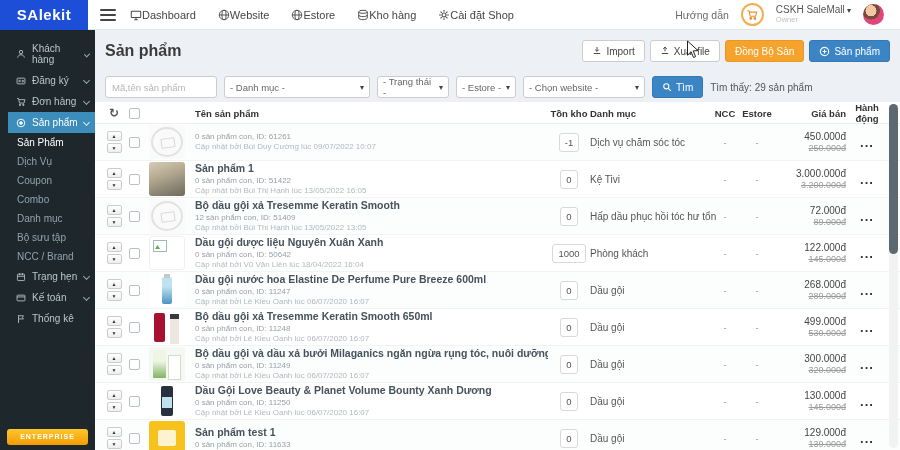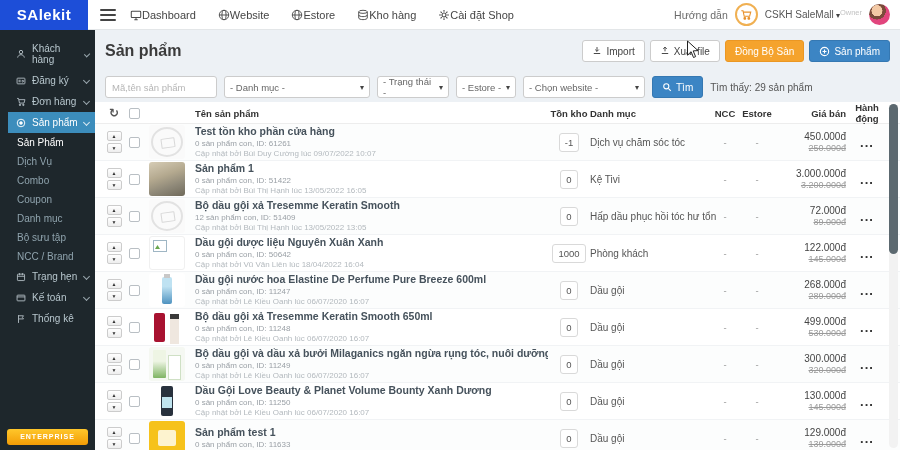--- a/index.html
+++ b/index.html
@@ -10,25 +10,25 @@
   
   .topbar { position:absolute; top:0; left:0; right:0; height:30px; background:#fff;
             border-bottom:1px solid #e3e6e8; z-index:30; display:flex; align-items:center; }
   .logo { width:88px; height:30px; background:#1d4ed8; color:#fff; font-size:15px; font-weight:bold;
           display:flex; align-items:center; justify-content:center; letter-spacing:.5px; cursor:pointer; }
   .burger { margin-left:12px; width:16px; cursor:pointer; }
   .burger span { display:block; height:2px; background:#444; margin:3px 0; border-radius:1px; }
   .topnav { display:flex; align-items:center; margin-left:14px; gap:22px; }
   .topnav .titem { display:flex; align-items:center; gap:0; font-size:11px; color:#454545; cursor:pointer; }
   .ic { color:#4a4a4a; display:inline-flex; }
-  .top-right { margin-left:auto; display:flex; align-items:center; gap:7px; padding-right:10px; }
+  .top-right { margin-left:auto; display:flex; align-items:center; gap:12px; padding-right:16px; }
   .help { font-size:10.5px; color:#6b6b6b; cursor:pointer; }
   .cart-badge { width:23px; height:23px; border:2px solid #f0b052; border-radius:50%;
                 display:flex; align-items:center; justify-content:center; color:#e8912d; }
-  .acct { display:flex; line-height:1.1; cursor:pointer; }
+  .acct { display:flex; flex-direction:column; line-height:1.1; cursor:pointer; }
   .acct .nm { font-size:10px; color:#555; }
   .acct .nm:after { content:" ▾"; color:#444; font-size:8px; }
   .acct .rl { font-size:7.5px; color:#c2c2c2; }
   .avatar { width:21px; height:21px; border-radius:50%; cursor:pointer;
             background:radial-gradient(circle at 38% 32%, #f3c9a5 0 28%, #7a4b3a 29% 45%, #e1457d 46% 100%); }
 
   
   .sidebar { position:absolute; top:30px; left:0; width:95px; bottom:0; background:#1e272c; z-index:20; }
   .snav { padding-top:8px;margin-left:8px; }
   .sitem { display:flex; align-items:center; gap:6px; padding:5px 6px 5px 8px; font-size:10px;
@@ -254,22 +254,22 @@
               <circle cx="7" cy="7" r="5.3"></circle>
               <circle cx="7" cy="7" r="1.8" fill="currentColor"></circle>
             </svg>
           </span>
         <span>Sản phẩm</span>
           <span class="chev"></span>
       </div>
       <div class="ssub">
         <div class="ssitem active">Sản Phẩm</div>
         <div class="ssitem">Dịch Vụ</div>
+        <div class="ssitem">Coupon</div>
         <div class="ssitem">Combo</div>
-        <div class="ssitem">Coupon</div>
         <div class="ssitem">Danh mục</div>
         <div class="ssitem">Bộ sưu tập</div>
         <div class="ssitem">NCC / Brand</div>
       </div>
       <div class="sitem">
         <span class="ic">
             <svg width="10" height="10" viewBox="0 0 14 14" fill="none" stroke="currentColor" stroke-width="1.3">
               <rect x="2" y="3" width="10" height="9" rx="1"></rect>
               <path d="M2 6h10M5 1.5v3M9 1.5v3"></path>
             </svg>
@@ -377,21 +377,20 @@
       </div>
       <div class="tbody">
   <div class="grid row">
     <div class="sort-btns">
       <button class="sb">▲</button>
       <button class="sb">▼</button>
     </div>
     <span class="cb"></span>
     <div class="thumb thumb-noimg"></div>
     <div class="info">
-      <div class="pname">Test tồn kho phần cửa hàng</div>
       <div class="pmeta">0 sản phẩm con, ID: 61261</div>
       <div class="pupd">Cập nhật bởi Bùi Duy Cường lúc 09/07/2022 10:07</div>
     </div>
     <div class="stock"><span class="stock-box">-1</span></div>
     <div class="cat">Dịch vụ chăm sóc tóc</div>
     <div class="dash">-</div>
     <div class="dash">-</div>
     <div class="price">
       <div class="p-new">450.000đ</div>
       <div class="p-old">250.000đ</div>

